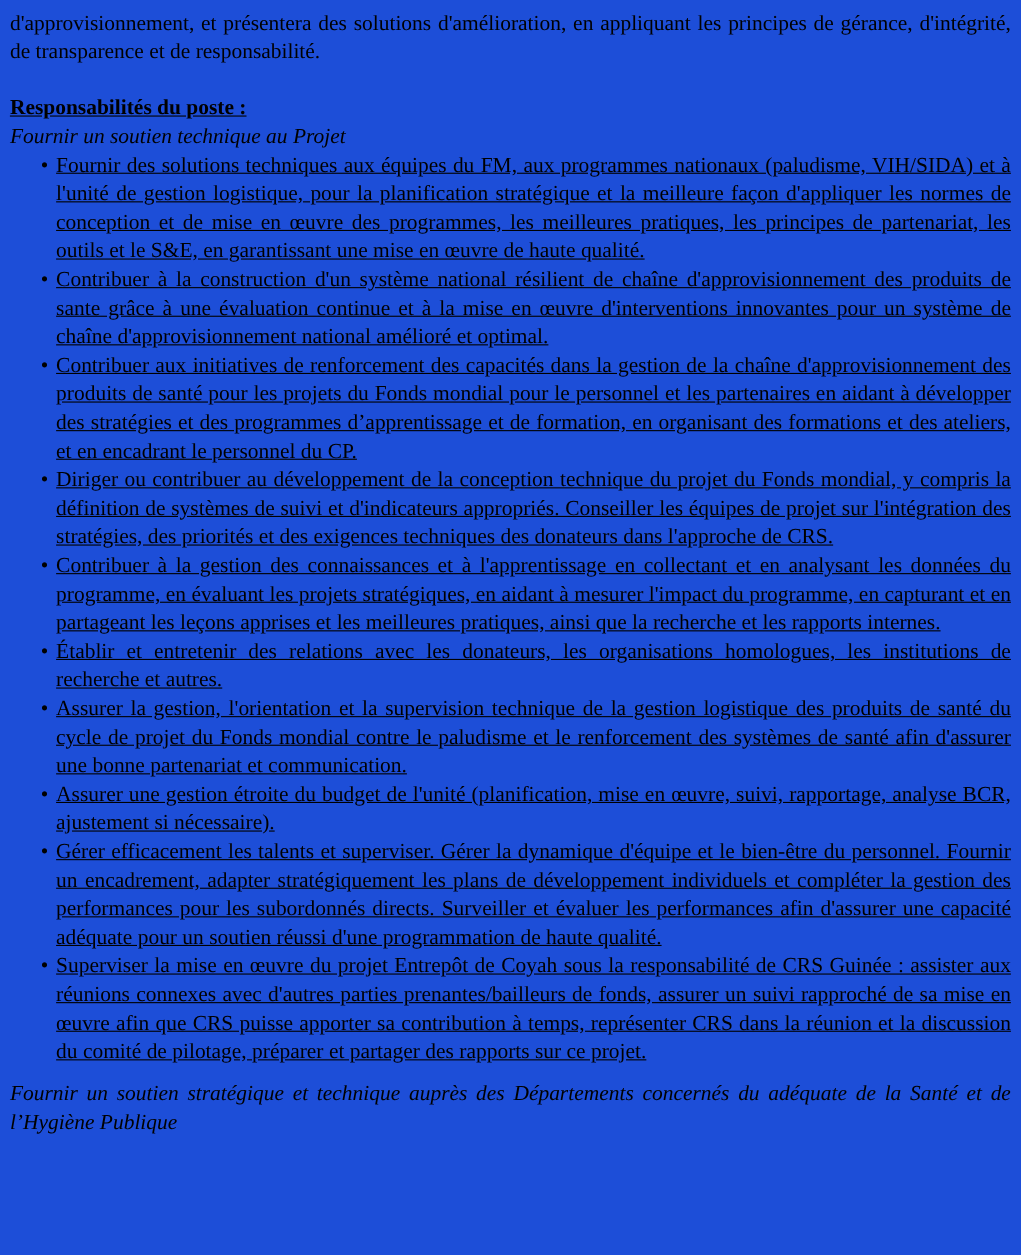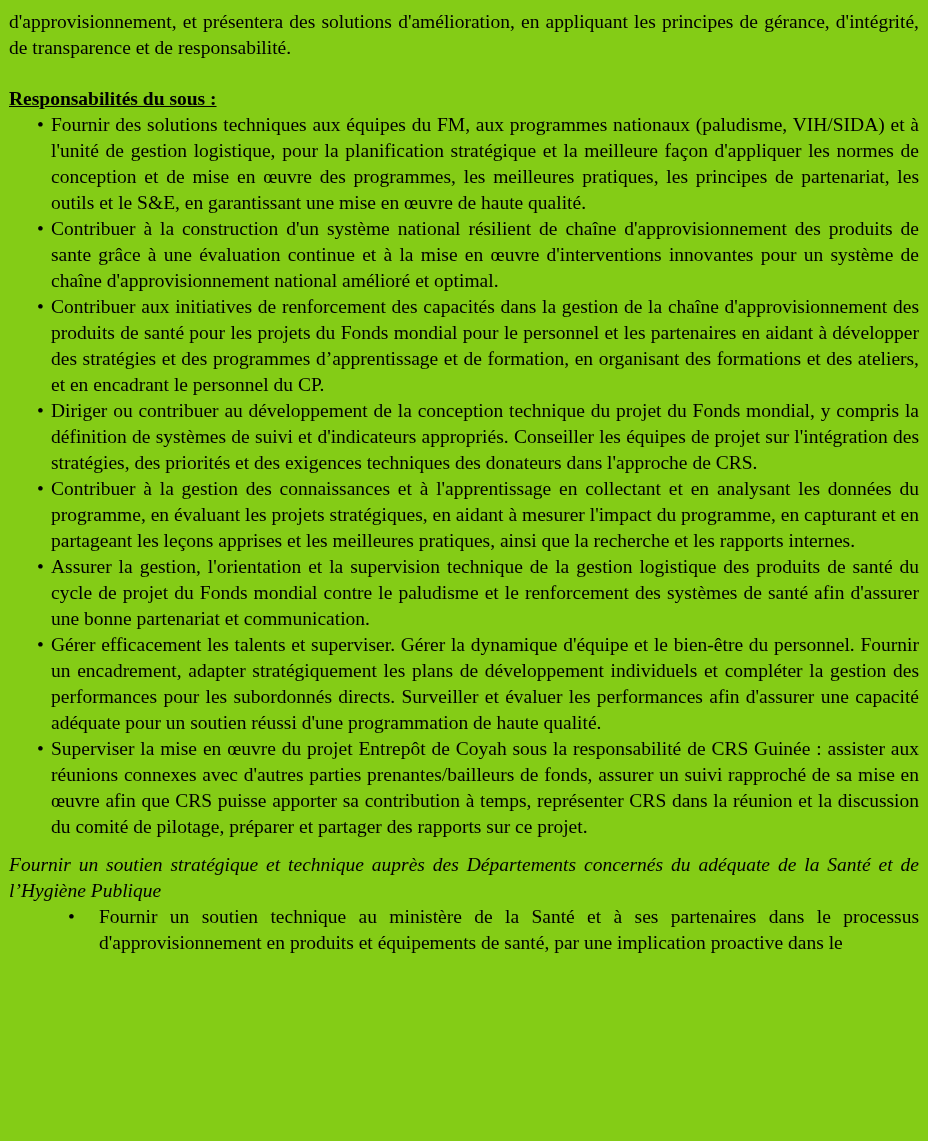--- a/index.html
+++ b/index.html
@@ -6,21 +6,21 @@
   html, body {
     margin: 0;
     padding: 0;
     background: #ffffff;
   }
   .page {
     width: 928px;
     height: 1141px;
     box-sizing: border-box;
     padding: 9px 9px 0 9px;
-    background: #84cc16;
+    background: #1d4ed8;
     color: #000000;
     font-family: "Liberation Serif", "DejaVu Serif", serif;
     font-size: 19.5px;
     line-height: 26px;
     overflow: hidden;
   }
   p { margin: 0; }
   .intro {
     text-align: justify;
   }
@@ -32,20 +32,21 @@
     line-height: 26px;
   }
   .subheading-italic {
     font-style: italic;
   }
   ul.bullets {
     margin: 0;
     padding: 0 0 0 42px;
     list-style: none;
     text-align: justify;
+    text-decoration: underline;
   }
   ul.bullets li {
     position: relative;
   }
   ul.bullets li::before {
     content: "\2022";
     position: absolute;
     left: -14px;
     top: 0;
     font-size: 19.5px;
@@ -62,33 +63,33 @@
     text-align: justify;
   }
 </style>
 </head>
 <body>
 
 <div class="page">
 
   <p class="intro">d'approvisionnement, et présentera des solutions d'amélioration, en appliquant les principes de gérance, d'intégrité, de transparence et de responsabilité.</p>
 
-  <p class="section-heading">Responsabilités du sous :</p>
+  <p class="section-heading">Responsabilités du poste :</p>
 
+  <p class="subheading-italic">Fournir un soutien technique au Projet</p>
 
   <ul class="bullets level-1">
       <li>Fournir des solutions techniques aux équipes du FM, aux programmes nationaux (paludisme, VIH/SIDA) et à l'unité de gestion logistique, pour la planification stratégique et la meilleure façon d'appliquer les normes de conception et de mise en œuvre des programmes, les meilleures pratiques, les principes de partenariat, les outils et le S&amp;E, en garantissant une mise en œuvre de haute qualité.</li>
       <li>Contribuer à la construction d'un système national résilient de chaîne d'approvisionnement des produits de sante grâce à une évaluation continue et à la mise en œuvre d'interventions innovantes pour un système de chaîne d'approvisionnement national amélioré et optimal.</li>
       <li>Contribuer aux initiatives de renforcement des capacités dans la gestion de la chaîne d'approvisionnement des produits de santé pour les projets du Fonds mondial pour le personnel et les partenaires en aidant à développer des stratégies et des programmes d’apprentissage et de formation, en organisant des formations et des ateliers, et en encadrant le personnel du CP.</li>
       <li>Diriger ou contribuer au développement de la conception technique du projet du Fonds mondial, y compris la définition de systèmes de suivi et d'indicateurs appropriés. Conseiller les équipes de projet sur l'intégration des stratégies, des priorités et des exigences techniques des donateurs dans l'approche de CRS.</li>
       <li>Contribuer à la gestion des connaissances et à l'apprentissage en collectant et en analysant les données du programme, en évaluant les projets stratégiques, en aidant à mesurer l'impact du programme, en capturant et en partageant les leçons apprises et les meilleures pratiques, ainsi que la recherche et les rapports internes.</li>
+      <li>Établir et entretenir des relations avec les donateurs, les organisations homologues, les institutions de recherche et autres.</li>
       <li>Assurer la gestion, l'orientation et la supervision technique de la gestion logistique des produits de santé du cycle de projet du Fonds mondial contre le paludisme et le renforcement des systèmes de santé afin d'assurer une bonne partenariat et communication.</li>
+      <li>Assurer une gestion étroite du budget de l'unité (planification, mise en œuvre, suivi, rapportage, analyse BCR, ajustement si nécessaire).</li>
       <li>Gérer efficacement les talents et superviser. Gérer la dynamique d'équipe et le bien-être du personnel. Fournir un encadrement, adapter stratégiquement les plans de développement individuels et compléter la gestion des performances pour les subordonnés directs. Surveiller et évaluer les performances afin d'assurer une capacité adéquate pour un soutien réussi d'une programmation de haute qualité.</li>
       <li>Superviser la mise en œuvre du projet Entrepôt de Coyah sous la responsabilité de CRS Guinée : assister aux réunions connexes avec d'autres parties prenantes/bailleurs de fonds, assurer un suivi rapproché de sa mise en œuvre afin que CRS puisse apporter sa contribution à temps, représenter CRS dans la réunion et la discussion du comité de pilotage, préparer et partager des rapports sur ce projet.</li>
     </ul>
 
   <p class="section-2-heading">Fournir un soutien stratégique et technique auprès des Départements concernés du adéquate de la Santé et de l’Hygiène Publique</p>
 
-  <ul class="bullets level-2">
-      <li>Fournir un soutien technique au ministère de la Santé et à ses partenaires dans le processus d'approvisionnement en produits et équipements de santé, par une implication proactive dans le</li>
-    </ul>
 
 </div>
 
 </body></html>

